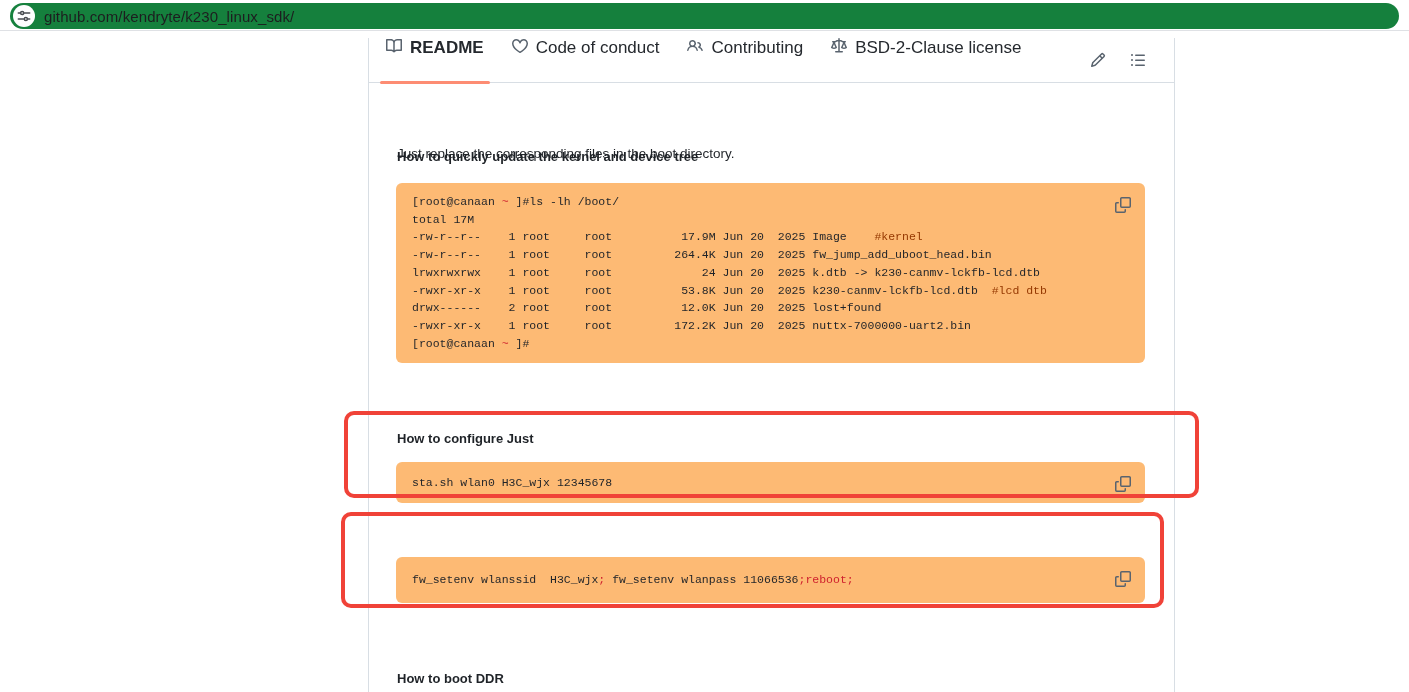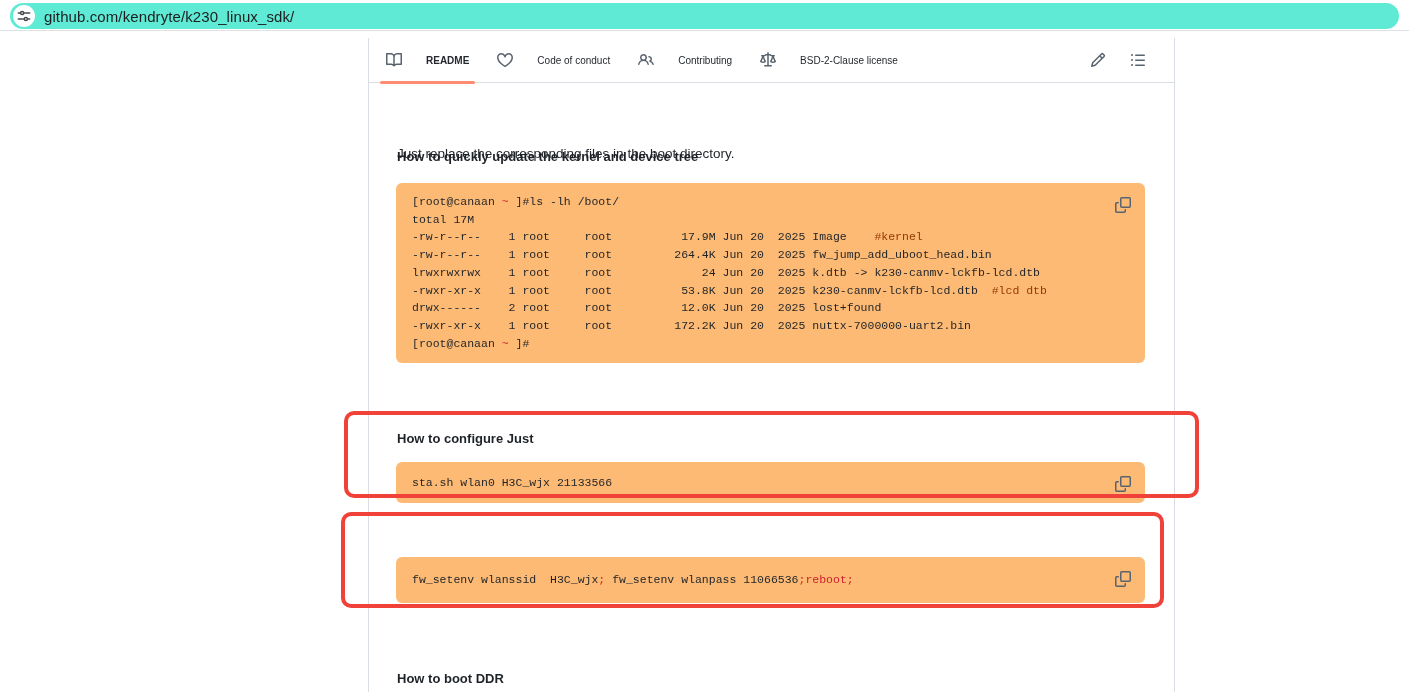--- a/index.html
+++ b/index.html
@@ -4,32 +4,32 @@
 <style>
   * { margin:0; padding:0; box-sizing:border-box; }
   html,body { width:1409px; height:692px; overflow:hidden; background:#fff;
               font-family:"Liberation Sans", sans-serif; color:#1f2328; }
   body { position:relative; }
 
   
   .browser-bar { position:absolute; left:0; top:0; width:1409px; height:31px;
                  background:#fff; border-bottom:1px solid #dfe1e5; }
   .omnibox { position:absolute; left:10px; top:3px; width:1389px; height:26px;
-             background:#5eead4; border-radius:13px; display:flex; align-items:center; }
+             background:#15803d; border-radius:13px; display:flex; align-items:center; }
   .site-info { width:22px; height:22px; margin-left:3px; border:none; border-radius:50%;
                background:#fdfdfe; display:flex; align-items:center; justify-content:center; cursor:pointer; }
   .url { margin-left:9px; font-size:15px; color:#1d1d1f; letter-spacing:0.1px; }
 
   
   .panel { position:absolute; left:368px; top:38px; width:807px; height:654px;
            background:#fff; border-left:1px solid #d8dee4; border-right:1px solid #d8dee4; }
   .tabbar { position:relative; height:45px; border-bottom:1px solid #d8dee4;
             display:flex; align-items:center; padding-left:9px; }
-  .tab { position:relative; height:100%; display:flex; align-items:center; gap:24px;
-         padding:0 8px; margin-right:12px; font-size:10px; color:#25292e; cursor:pointer; }
+  .tab { position:relative; height:100%; display:flex; gap:8px;
+         padding:0 8px; margin-right:12px; font-size:17px; color:#25292e; cursor:pointer; }
   .tab .ticon { display:flex; color:#59636e; }
   .tab.active { font-weight:bold; }
   .tab.active::after { content:""; position:absolute; left:2px; right:2px; bottom:-2px;
                        height:3px; border-radius:3px; background:var(--accent_underline,#fd8c73); }
   .tab-actions { margin-left:auto; display:flex; gap:20px; padding-right:26px; }
   .iconbtn { background:none; border:none; color:#59636e; display:flex; cursor:pointer; padding:2px; }
 
   .content { position:absolute; left:0; top:45px; right:0; bottom:0; }
   .h3 { position:absolute; left:28px; font-size:13px; font-weight:bold; color:#1f2328; }
   .para { position:absolute; left:28px; font-size:13.5px; line-height:21px; color:#1f2328; }
@@ -149,21 +149,21 @@
     </div>
 
     <h3 class="h3" style="top:348px">How to configure Just</h3>
 
     <div class="li" style="top:389px">
       <span class="dot"></span>
       <span>use sta.sh script</span>
     </div>
 
     <div class="codewrap c2">
-      <pre class="code"><div><span class="seg-d">sta.sh wlan0 H3C_wjx 21133566</span></div></pre>
+      <pre class="code"><div><span class="seg-d">sta.sh wlan0 H3C_wjx 12345678</span></div></pre>
       <button class="copybtn">
         <svg width="16" height="16" viewBox="0 0 16 16" fill="currentColor">
             <path d="M0 6.75C0 5.784.784 5 1.75 5h1.5a.75.75 0 0 1 0 1.5h-1.5a.25.25 0 0 0-.25.25v7.5c0 .138.112.25.25.25h7.5a.25.25 0 0 0 .25-.25v-1.5a.75.75 0 0 1 1.5 0v1.5A1.75 1.75 0 0 1 9.25 16h-7.5A1.75 1.75 0 0 1 0 14.25Z"></path>
             <path d="M5 1.75C5 .784 5.784 0 6.75 0h7.5C15.216 0 16 .784 16 1.75v7.5A1.75 1.75 0 0 1 14.25 11h-7.5A1.75 1.75 0 0 1 5 9.25Zm1.75-.25a.25.25 0 0 0-.25.25v7.5c0 .138.112.25.25.25h7.5a.25.25 0 0 0 .25-.25v-7.5a.25.25 0 0 0-.25-.25Z"></path>
           </svg>
       </button>
     </div>
 
     <div class="li" style="top:486px">
       <span class="dot"></span>

